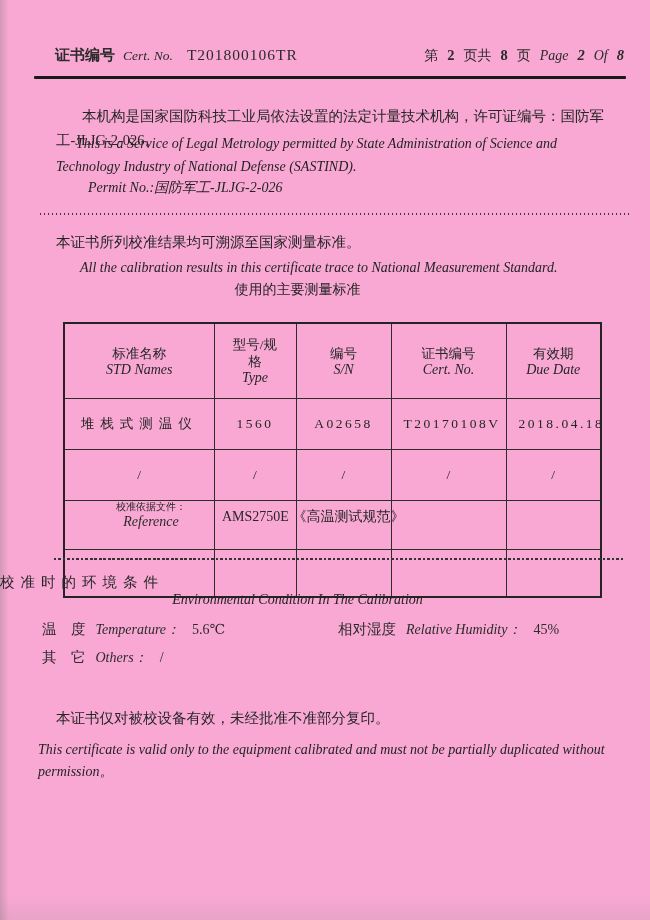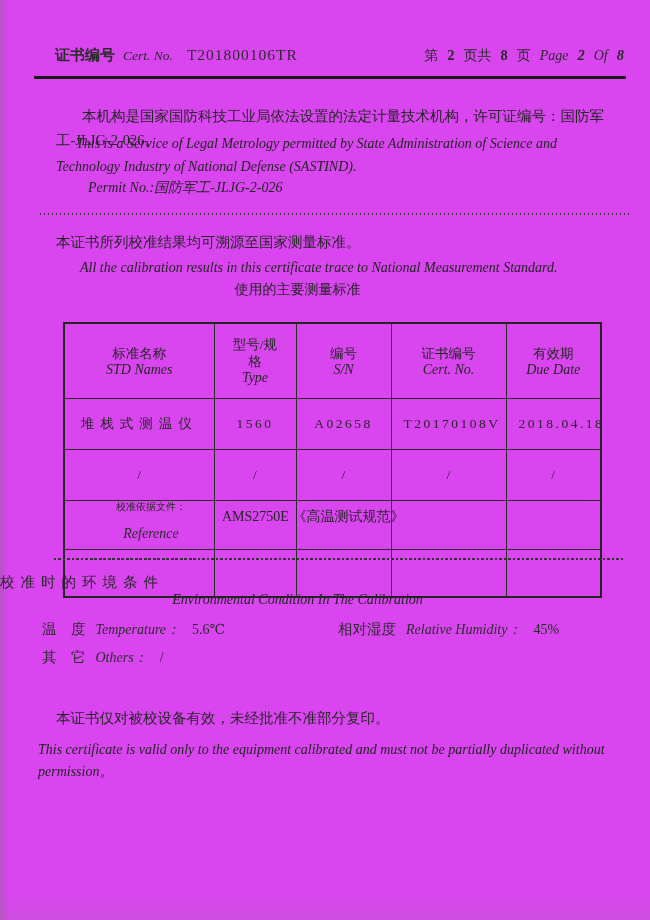--- a/index.html
+++ b/index.html
@@ -6,21 +6,21 @@
   body {
     background:#e9e9e7;
     font-family:"Liberation Serif","DejaVu Serif",serif;
     color:#2b2b2b;
     -webkit-font-smoothing:antialiased;
   }
   .page {
     position:relative;
     width:650px; height:920px;
     margin:0 auto;
-    background:#d946ef;
+    background:#f9a8d4;
     overflow:hidden;
   }
   
   .page::before {
     content:""; position:absolute; left:0; top:0; bottom:0; width:9px;
     background:linear-gradient(90deg, rgba(110,110,105,0.28), rgba(110,110,105,0.0));
     pointer-events:none;
   }
   .page::after {
     content:""; position:absolute; left:0; right:0; bottom:0; height:26px;
@@ -78,21 +78,21 @@
   table.std tr.r3 td { height:24px; }
   table.std tr.r4 td { height:22px; }
   .th-zh { display:block; font-size:13.5px; line-height:17px; }
   .th-en { display:block; font-style:italic; font-size:14px; line-height:16px; }
   .cell-ls   { letter-spacing:6px; }
   .cell-num  { letter-spacing:2.5px; }
 
   
   .ref-label { top:500px; left:116px; text-align:center; }
   .ref-label .l1 { display:block; font-size:10px; }
-  .ref-label .l2 { display:block; font-style:italic; font-size:14px; line-height:16px;margin-top:12px; }
+  .ref-label .l2 { display:block; font-style:italic; font-size:14px; line-height:16px; }
   .ref-value { top:508px; left:222px; font-size:14px; }
 
   .rule-dashed {
     top:558px; left:54px; right:26px; height:2px;
     background:repeating-linear-gradient(90deg,#333 0 2.5px, rgba(0,0,0,0) 2.5px 4.5px);
   }
 
   .env-title-zh { top:573px; left:0; right:55px; text-align:left; font-size:14.5px; letter-spacing:6px; }
   .env-title-en { top:592px; left:0; right:55px; text-align:center; }
 

